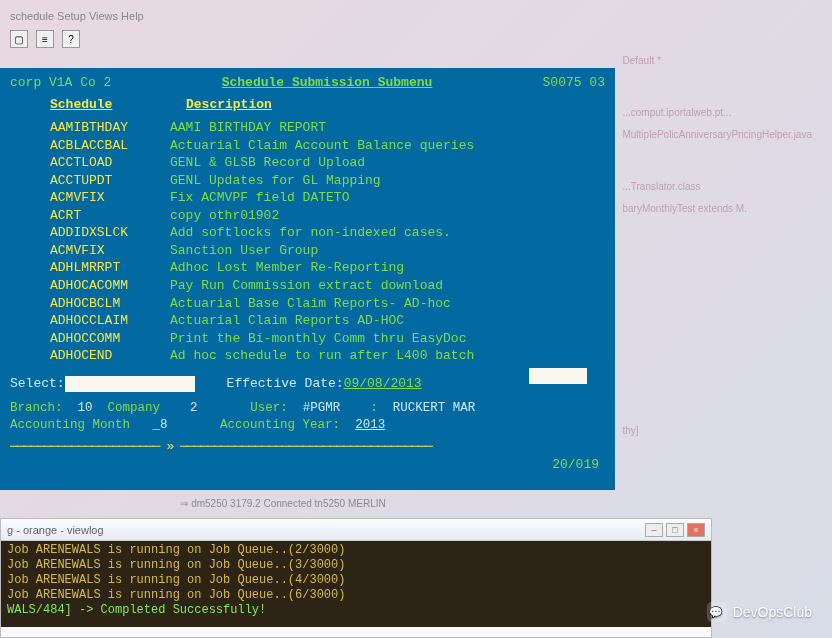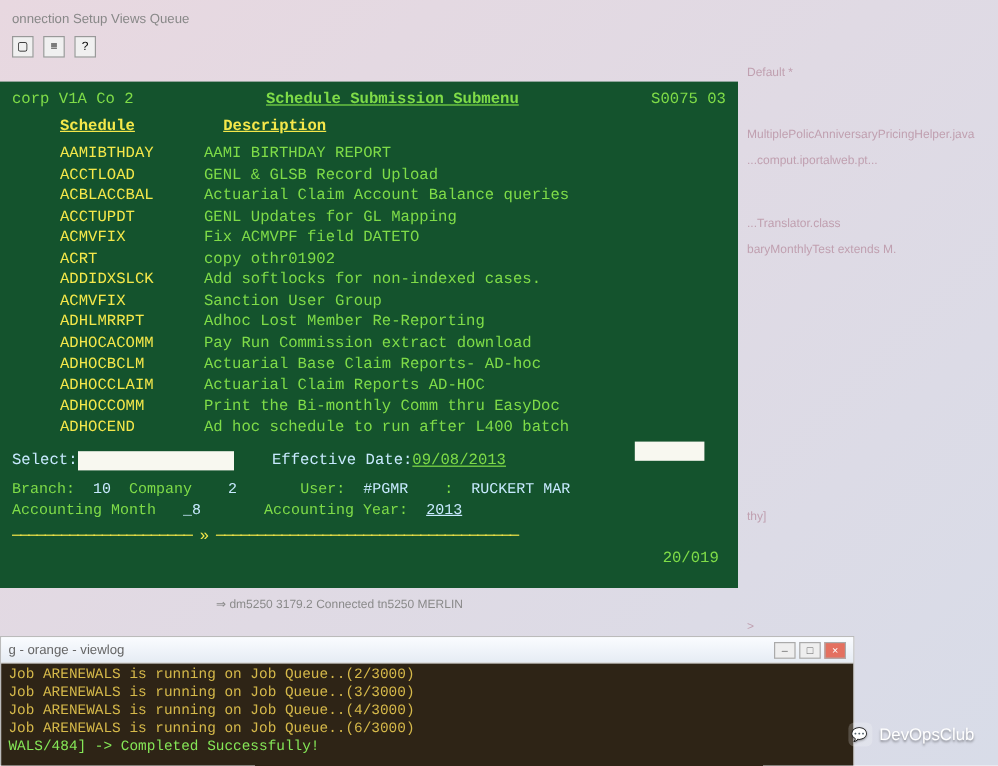--- a/index.html
+++ b/index.html
@@ -37,21 +37,21 @@
       font-size: 10px;
       color: #c0a0b0;
       text-align: left;
       line-height: 22px;
     }
     .terminal {
       position: absolute;
       left: 0; top: 68px;
       width: 615px;
       height: 422px;
-      background: #14532d;
+      background: #0369a1;
       font-family: "Courier New", monospace;
       font-size: 13px;
       color: #7fdc48;
       padding: 6px 10px;
       line-height: 1.35;
     }
     .term-head {
       display: flex;
       justify-content: space-between;
       color: #7fdc48;
@@ -91,21 +91,21 @@
     .divider { color: #f5e84a; letter-spacing: -1px; margin-top: 4px; overflow: hidden; white-space: nowrap; }
     .cursor-pos { text-align: right; color: #7fdc48; padding-right: 6px; }
     .statusbar {
       position: absolute;
       top: 498px; left: 180px;
       font-size: 10px; color: #8a8a8a;
     }
     .logwin {
       position: absolute;
       left: 0; bottom: 0;
-      width: 712px; height: 108px;
+      width: 712px; height: 120px;
       background: #fafafa;
       border: 1px solid #bbb;
     }
     .logwin-title {
       height: 22px; background: linear-gradient(#fafcff,#e6ecf4);
       border-bottom: 1px solid #ccc;
       font-size: 11px; color: #666;
       display: flex; align-items: center; justify-content: space-between;
       padding: 0 6px;
     }
@@ -133,33 +133,33 @@
     .watermark .bubble {
       width: 20px; height: 20px; border-radius: 5px;
       background: rgba(255,255,255,0.2);
       display: flex; align-items: center; justify-content: center;
       font-size: 11px;
     }
   </style>
 </head>
 <body>
 
-<div class="topbar">onnection Setup Views Queue</div>
+<div class="topbar">schedule Setup Views Help</div>
 
 <div class="toolbar">
   <div class="toolbar-btn">▢</div>
   <div class="toolbar-btn">≡</div>
   <div class="toolbar-btn">?</div>
 </div>
 
 <div class="right-faded">
   <div>Default *</div>
   <div style="height:30px"></div>
+  <div>...comput.iportalweb.pt...</div>
   <div>MultiplePolicAnniversaryPricingHelper.java</div>
-  <div>...comput.iportalweb.pt...</div>
   <div style="height:30px"></div>
   <div>...Translator.class</div>
   <div>baryMonthlyTest extends M.</div>
   <div style="height:200px"></div>
   <div>thy]</div>
   <div style="height:70px"></div>
   <div>&gt;</div>
 </div>
 
 <div class="terminal">
@@ -171,26 +171,26 @@
   <div class="col-heads">
     <span class="sched-col" style="margin-left:40px">Schedule</span>
     <span>Description</span>
   </div>
   <div id="rows" style="margin-left:40px">
       <div class="row">
         <span class="c1">AAMIBTHDAY</span>
         <span class="c2">AAMI BIRTHDAY REPORT</span>
       </div>
       <div class="row">
+        <span class="c1">ACBLACCBAL</span>
+        <span class="c2">Actuarial Claim Account Balance queries</span>
+      </div>
+      <div class="row">
         <span class="c1">ACCTLOAD</span>
         <span class="c2">GENL &amp; GLSB Record Upload</span>
-      </div>
-      <div class="row">
-        <span class="c1">ACBLACCBAL</span>
-        <span class="c2">Actuarial Claim Account Balance queries</span>
       </div>
       <div class="row">
         <span class="c1">ACCTUPDT</span>
         <span class="c2">GENL Updates for GL Mapping</span>
       </div>
       <div class="row">
         <span class="c1">ACMVFIX</span>
         <span class="c2">Fix ACMVPF field DATETO</span>
       </div>
       <div class="row">

